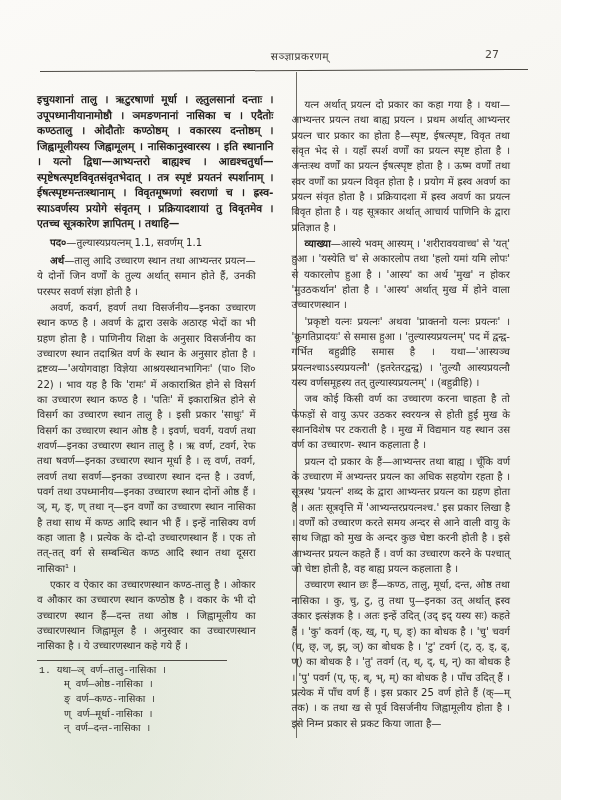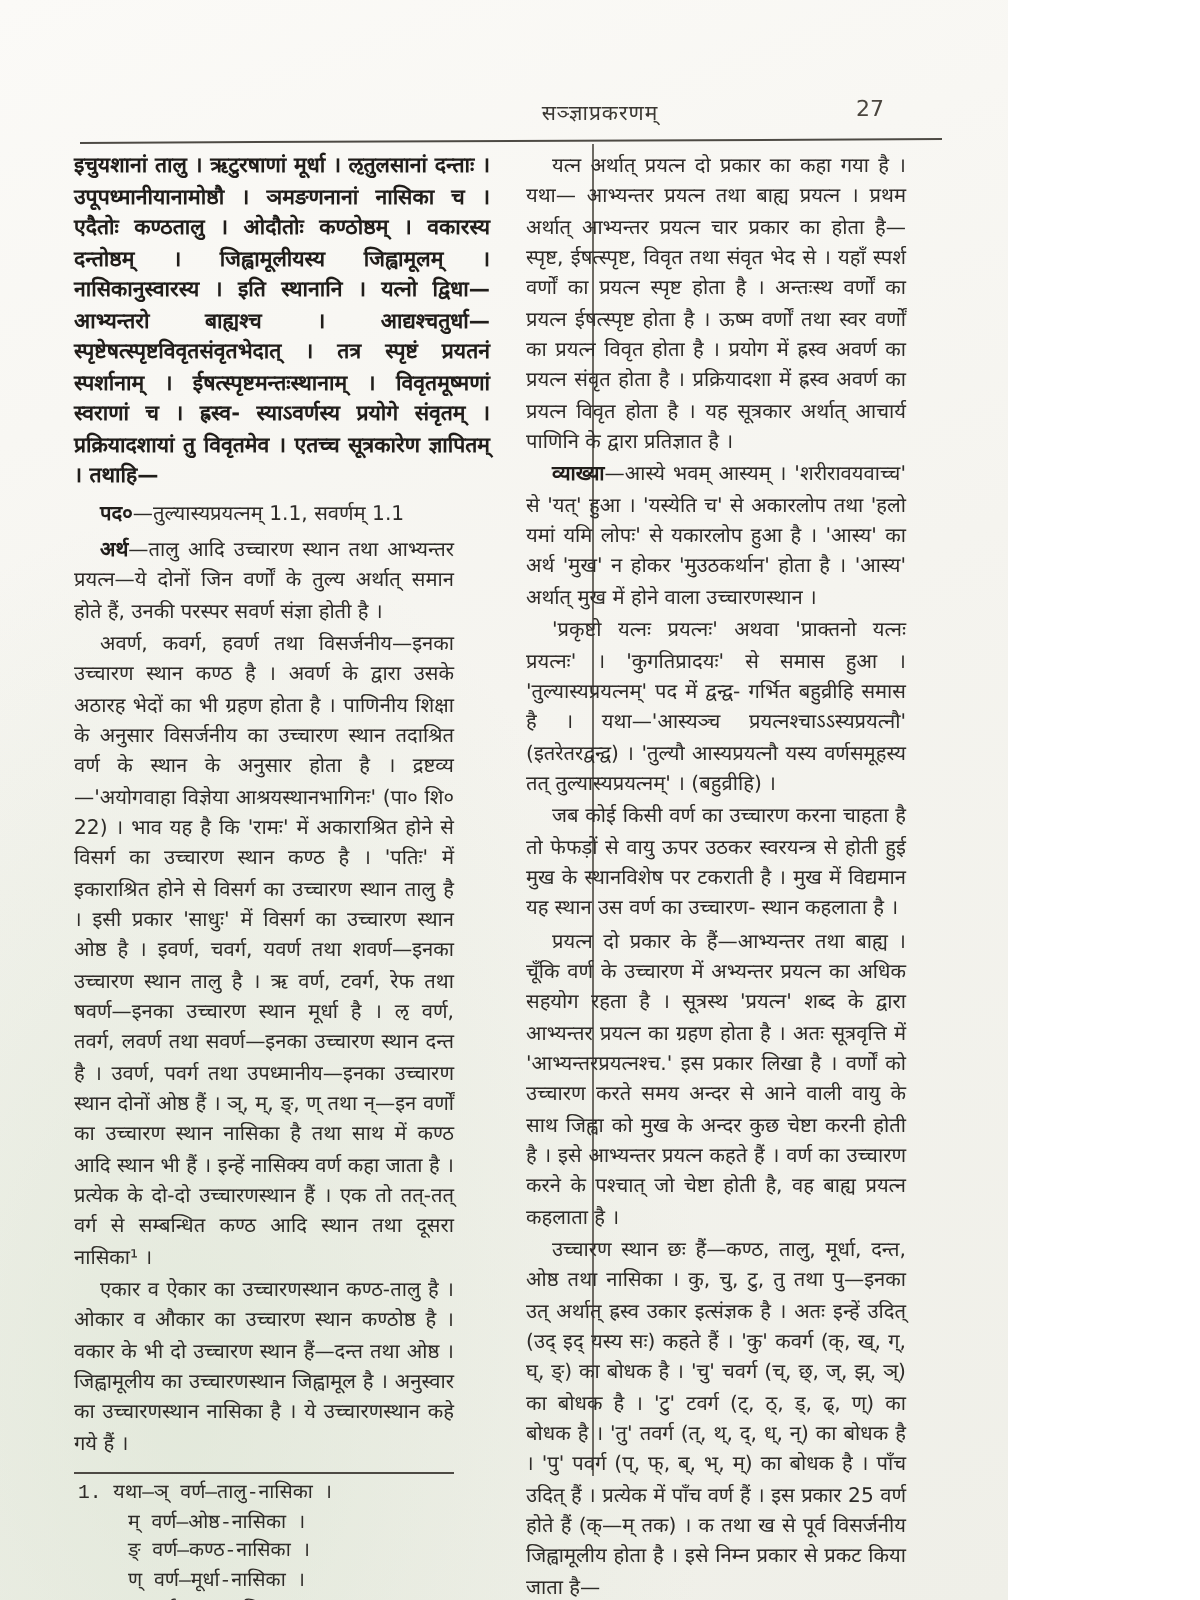--- a/index.html
+++ b/index.html
@@ -2,21 +2,21 @@
 <html><head>
 <meta charset="utf-8">
 <style>
   html,body{margin:0;padding:0;}
   body{
     width:600px;height:800px;overflow:hidden;
     font-family:"DejaVu Sans","Liberation Sans",sans-serif;
     background:#ffffff;
   }
   .scan-page{
-    position:relative;width:504px;height:800px;
+    position:relative;width:561px;height:800px;
     background:
       radial-gradient(ellipse at 18% 88%, rgba(215,226,206,0.55) 0%, rgba(215,226,206,0) 45%),
       linear-gradient(160deg,#fbfaf7 0%,#f5f4ef 45%,#efefe8 100%);
     color:#2e2b28;
   }
   .hdr-title{
     position:absolute;top:49px;left:0;width:600px;
     text-align:center;font-size:10.5px;letter-spacing:.5px;color:#3a3732;
   }
   .hdr-pagenum{
@@ -26,22 +26,23 @@
   .hdr-rule{
     position:absolute;top:70px;left:40px;right:33px;height:0;
     border-top:1.4px solid #4d4a44;
     transform:rotate(-0.25deg);
   }
   .col-divider{
     position:absolute;top:72px;left:296px;width:0;height:666px;
     border-left:1px solid #6d6a63;
   }
   .columns{
-    position:absolute;top:76px;left:37px;right:33px;
+    position:absolute;top:92px;left:37px;right:33px;
     display:flex;
+    align-items:center;
   }
   .col{
     width:50%;
     font-size:10.1px;line-height:15.35px;
     text-align:justify;
     color:#2e2b28;
   }
   .col-left{padding-right:9px;}
   .col-right{padding-left:9px;}
   p{margin:0;}

